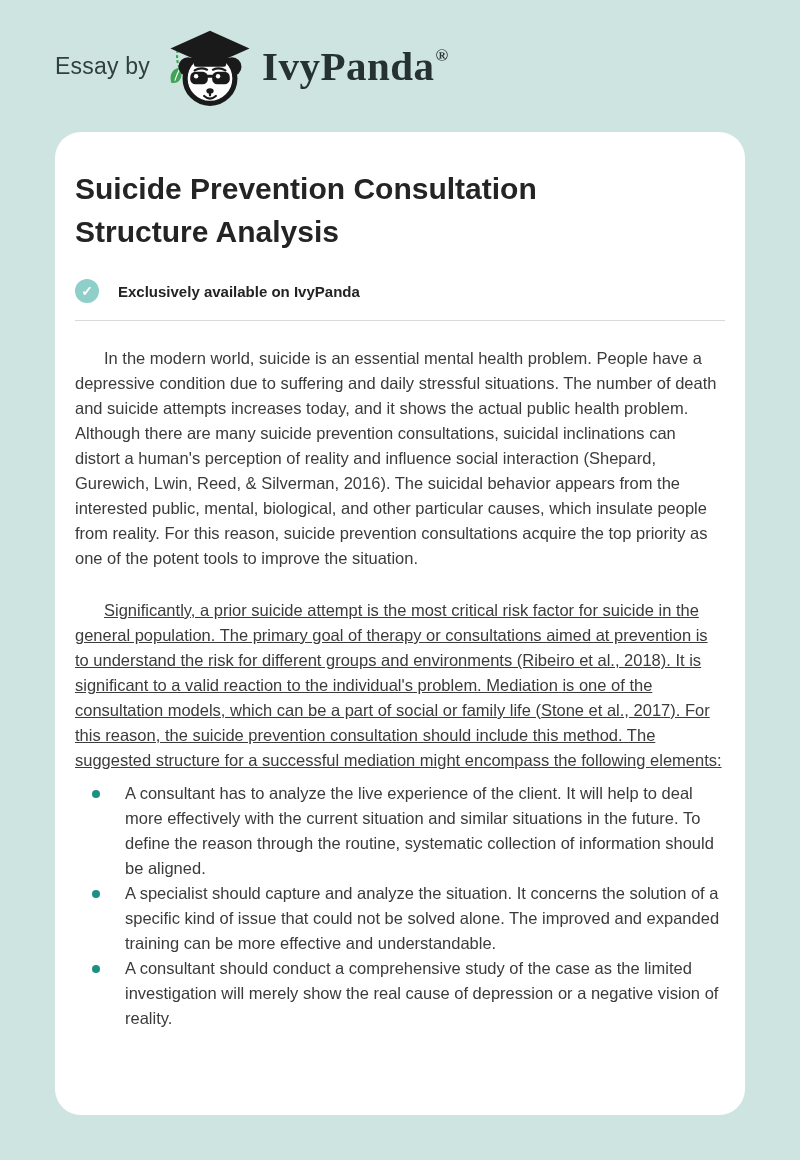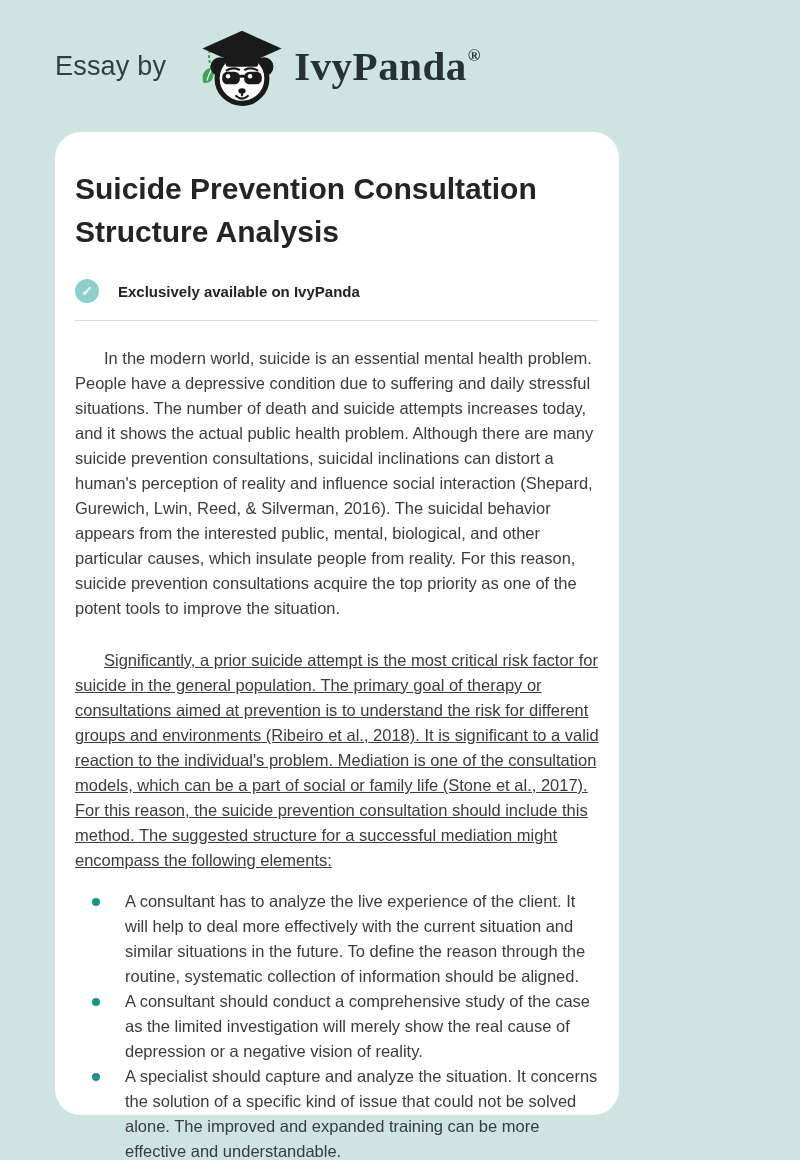--- a/index.html
+++ b/index.html
@@ -16,24 +16,24 @@
     overflow: hidden;
   }
   
   .header {
     display: flex;
     align-items: center;
     height: 132px;
     padding-left: 55px;
   }
   .essay-by {
-    font-size: 27px;
+    font-size: 23px;
     color: #31403d;
     letter-spacing: 0.2px;
-    margin-right: 32px;
+    margin-right: 16px;
   }
   .logo-icon { width: 88px; height: 82px; margin-right: 8px; }
   .brand {
     font-family: "Liberation Serif", serif;
     font-weight: bold;
     font-size: 41px;
     color: #25322f;
     letter-spacing: 0.5px;
   }
   .brand sup {
@@ -41,21 +41,21 @@
     font-weight: bold;
     position: relative;
     top: -4px;
     left: 1px;
   }
   
   .card {
     position: absolute;
     left: 55px;
     top: 132px;
-    width: 564px;
+    width: 690px;
     height: 983px;
     background: #ffffff;
     border-radius: 26px;
     padding: 33px 20px 0 20px;
   }
   .card h1 {
     font-size: 30px;
     line-height: 43px;
     font-weight: bold;
     color: #242424;
@@ -94,21 +94,21 @@
   .body-text p {
     font-size: 16.5px;
     line-height: 25px;
     color: #3b3b3b;
     text-indent: 29px;
     margin-top: 25px;
   }
   .body-text p + p { margin-top: 27px; text-decoration: underline; }
   .bullet-list {
     list-style: none;
-    margin-top: 16px;
+    margin-top: 8px;
   }
   .bullet-list li {
     position: relative;
     padding-left: 50px;
     font-size: 16.5px;
     line-height: 25px;
     color: #3b3b3b;
   }
   .bullet-dot {
     position: absolute;
@@ -173,23 +173,23 @@
       <p>In the modern world, suicide is an essential mental health problem. People have a depressive condition due to suffering and daily stressful situations. The number of death and suicide attempts increases today, and it shows the actual public health problem. Although there are many suicide prevention consultations, suicidal inclinations can distort a human's perception of reality and influence social interaction (Shepard, Gurewich, Lwin, Reed, &amp; Silverman, 2016). The suicidal behavior appears from the interested public, mental, biological, and other particular causes, which insulate people from reality. For this reason, suicide prevention consultations acquire the top priority as one of the potent tools to improve the situation.</p>
       <p>Significantly, a prior suicide attempt is the most critical risk factor for suicide in the general population. The primary goal of therapy or consultations aimed at prevention is to understand the risk for different groups and environments (Ribeiro et al., 2018). It is significant to a valid reaction to the individual's problem. Mediation is one of the consultation models, which can be a part of social or family life (Stone et al., 2017). For this reason, the suicide prevention consultation should include this method. The suggested structure for a successful mediation might encompass the following elements:</p>
 
       <ul class="bullet-list">
         <li>
           <span class="bullet-dot"></span>
           <span>A consultant has to analyze the live experience of the client. It will help to deal more effectively with the current situation and similar situations in the future. To define the reason through the routine, systematic collection of information should be aligned.</span>
         </li>
         <li>
           <span class="bullet-dot"></span>
-          <span>A consultant should conduct a comprehensive study of the case as the limited investigation will merely show the real cause of depression or a negative vision of reality.</span>
+          <span>A specialist should capture and analyze the situation. It concerns the solution of a specific kind of issue that could not be solved alone. The improved and expanded training can be more effective and understandable.</span>
         </li>
         <li>
           <span class="bullet-dot"></span>
-          <span>A specialist should capture and analyze the situation. It concerns the solution of a specific kind of issue that could not be solved alone. The improved and expanded training can be more effective and understandable.</span>
+          <span>A consultant should conduct a comprehensive study of the case as the limited investigation will merely show the real cause of depression or a negative vision of reality.</span>
         </li>
       </ul>
     </div>
 
   </div>
 </div>
 
 </body></html>

